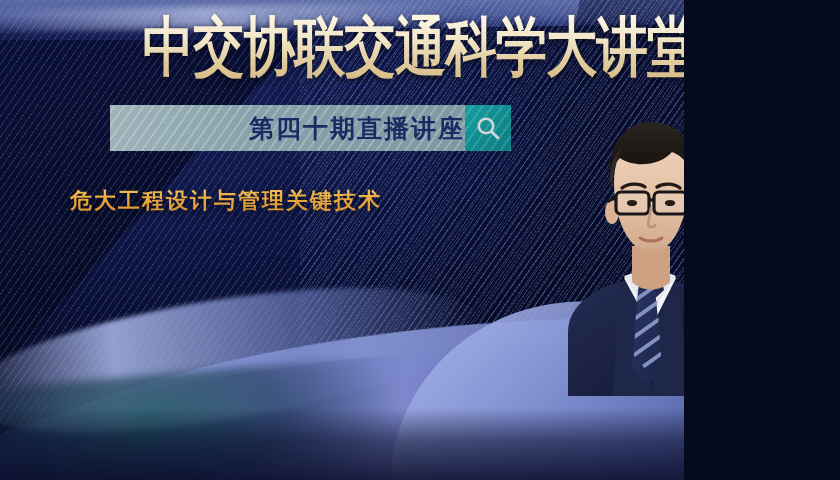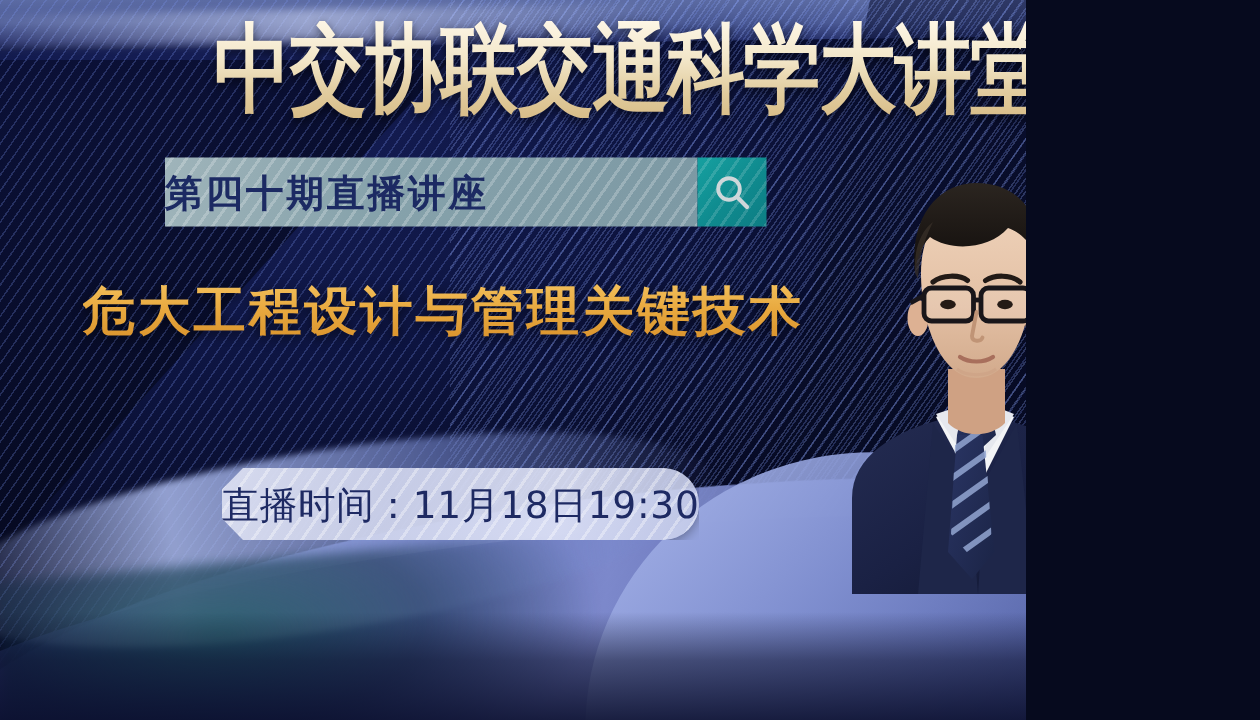--- a/index.html
+++ b/index.html
@@ -118,21 +118,21 @@
     -webkit-text-fill-color:transparent;
     filter:drop-shadow(0 2px 3px rgba(0,0,0,.55));
     white-space:nowrap;
   }
 
   
   .subtitle-band{
     position:absolute; left:110px; top:105px;
     width:355px; height:46px;
     background:linear-gradient(100deg,#9fb4ba 0%, #86a2ab 40%, #7d99a4 100%);
-    display:flex; align-items:center; justify-content:flex-start;
+    display:flex; align-items:center; justify-content:flex-end;
   }
   .subtitle-band::after{
     content:""; position:absolute; inset:0;
     background-image:repeating-linear-gradient(-55deg,
       rgba(255,255,255,.22) 0px, rgba(255,255,255,.22) 2px,
       rgba(0,0,0,0) 2px, rgba(0,0,0,0) 8px);
     pointer-events:none;
   }
   .subtitle-text{
     position:relative; z-index:2;
@@ -149,23 +149,23 @@
   .search-box::after{
     content:""; position:absolute; inset:0;
     background-image:repeating-linear-gradient(-55deg,
       rgba(255,255,255,.14) 0px, rgba(255,255,255,.14) 2px,
       rgba(0,0,0,0) 2px, rgba(0,0,0,0) 8px);
   }
   .search-box svg{ position:relative; z-index:2; }
 
   
   .lecture-title{
-    position:absolute; left:55px; top:188px;
-    font-family:"DejaVu Sans","Liberation Sans",sans-serif;
-    font-size:35px; font-weight:700;
+    position:absolute; left:70px; top:188px;
+    font-family:"DejaVu Sans","Liberation Sans",sans-serif;
+    font-size:22px; font-weight:700;
     letter-spacing:2px;
     line-height:1.15;
     white-space:nowrap;
     background:linear-gradient(180deg,#f3c05c 0%, #e8a93f 45%, #d9922c 100%);
     -webkit-background-clip:text; background-clip:text;
     color:transparent; -webkit-text-fill-color:transparent;
     filter:drop-shadow(0 2px 4px rgba(0,0,0,.6));
   }
 
   
@@ -355,23 +355,20 @@
   </div>
   <div class="search-box">
     <svg width="26" height="26" viewBox="0 0 26 26">
       <circle cx="11" cy="11" r="7.2" fill="none" stroke="#cfd7da" stroke-width="2.6"></circle>
       <line x1="16.4" y1="16.4" x2="23" y2="23" stroke="#cfd7da" stroke-width="2.8" stroke-linecap="round"></line>
     </svg>
   </div>
 
   <div class="lecture-title">危大工程设计与管理关键技术</div>
 
-  <div class="time-pill">
-    <span class="time-text">直播时间：11月18日19:30</span>
-  </div>
 
   <div class="vcol vcol-affil">哈尔滨工业大学土木工程学院</div>
   <div class="vcol vcol-center"><span class="latin">BIM</span><span>与智慧工地研究中心</span></div>
   <div class="vcol vcol-name">刘昌永</div>
   <div class="vcol vcol-role">执行主任</div>
 
 
 </div>
 
 </body></html>

